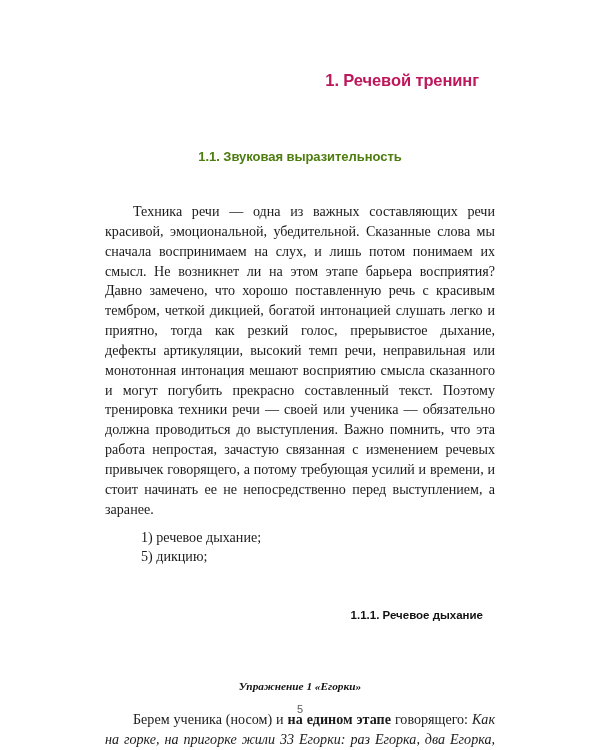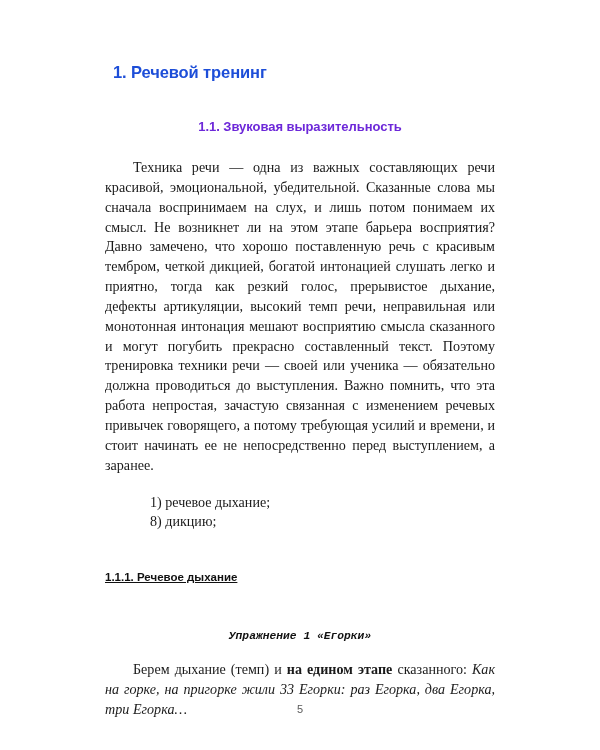--- a/index.html
+++ b/index.html
@@ -23,48 +23,47 @@
     left: 105px;
     top: 0;
     width: 390px;
   }
 
   
   .h-chapter {
     font-family: "Liberation Sans", "DejaVu Sans", sans-serif;
     font-weight: bold;
     font-size: 16.5px;
-    text-align: left;
-    margin: 8px;
+    text-align: right;
+    margin: 16px;
     padding: 0;
-    color: #1d4ed8;
+    color: #be185d;
     letter-spacing: -0.1px;
   }
   .h-section {
     font-family: "Liberation Sans", "DejaVu Sans", sans-serif;
     font-weight: bold;
     font-size: 13px;
     text-align: center;
-    margin: 0;
+    margin: 14px;
     padding: 0;
-    color: #6d28d9;
+    color: #4d7c0f;
     letter-spacing: -0.05px;
   }
   .h-subsection {
     font-family: "Liberation Sans", "DejaVu Sans", sans-serif;
     font-weight: bold;
     font-size: 11.5px;
-    text-align: left;
-    margin: 0;
+    text-align: right;
+    margin: 12px;
     padding: 0;
     color: #111111;
-    text-decoration: underline;
   }
   .h-exercise {
-    font-family: Liberation Mono, monospace;
+    font-family: Liberation Serif, serif;
     font-weight: bold;
     font-style: italic;
     font-size: 11.3px;
     text-align: center;
     margin: 0;
     padding: 0;
     color: #111111;
   }
 
   
@@ -76,21 +75,21 @@
     margin: 0;
     padding: 0;
     hyphens: manual;
     word-spacing: 0.01em;
   }
 
   
   .numlist {
     font-size: 14.1px;
     line-height: 19.85px;
-    margin: 17px;
+    margin: 8px;
     padding: 0;
     list-style: none;
   }
   .numlist li {
     padding-left: 28px;
     text-align: left;
   }
 
   b, strong { font-weight: bold; }
   i, em { font-style: italic; }
@@ -128,34 +127,34 @@
 
     <h2 class="h-section">1.1. Звуковая выразительность</h2>
 
     <div class="sp-after-section"></div>
 
     <p class="para">Техника речи — одна из важных составляющих речи красивой, эмоциональной, убедительной. Сказанные слова мы сначала воспринимаем на слух, и лишь потом понимаем их смысл. Не возникнет ли на этом этапе барьера восприятия? Давно замечено, что хорошо поставленную речь с красивым тембром, четкой дикцией, богатой интонацией слушать легко и приятно, тогда как резкий голос, прерывистое дыхание, дефекты артикуляции, высокий темп речи, неправильная или монотонная интонация мешают восприятию смысла сказанного и могут погубить прекрасно составленный текст. Поэтому тренировка техники речи — своей или ученика — обязательно должна проводиться до выступления. Важно помнить, что эта работа непростая, зачастую связанная с изменением речевых привычек говорящего, а потому требующая усилий и времени, и стоит начинать ее не непосредственно перед выступлением, а заранее.</p>
 
 
     <ul class="numlist">
       <li>1) речевое дыхание;</li>
-      <li>8) дикцию;</li>
+      <li>5) дикцию;</li>
     </ul>
 
     <div class="sp-before-sub"></div>
 
     <h3 class="h-subsection">1.1.1. Речевое дыхание</h3>
 
     <div class="sp-after-sub"></div>
 
 
     <div class="sp-before-ex"></div>
 
     <h4 class="h-exercise">Упражнение 1 «Егорки»</h4>
 
     <div class="sp-after-ex"></div>
 
-    <p class="para"><span>Берем дыхание (темп) и </span><b>на едином этапе</b><span> сказанного: </span><i>Как на горке, на пригорке жили 33 Егорки: раз Егорка, два Егорка, три Егорка…</i></p>
+    <p class="para"><span>Берем ученика (носом) и </span><b>на едином этапе</b><span> говорящего: </span><i>Как на горке, на пригорке жили 33 Егорки: раз Егорка, два Егорка, три Егорка…</i></p>
 
   </div>
 
   <div class="page-number" style="top: 703px;">5</div>
 </div>
 
 </body></html>

